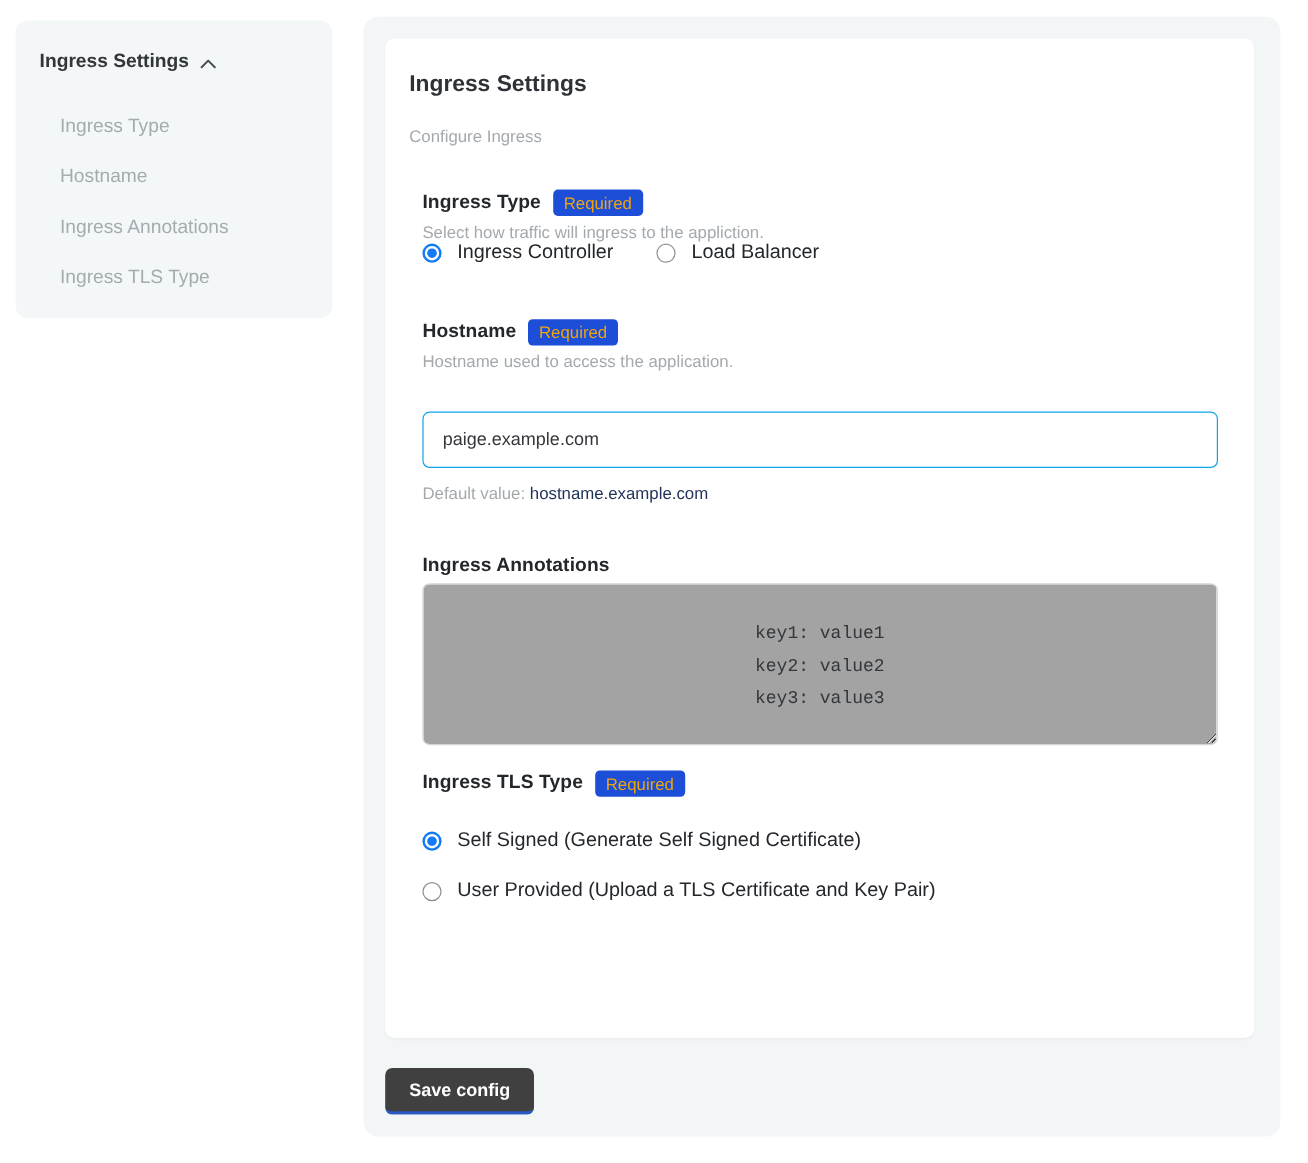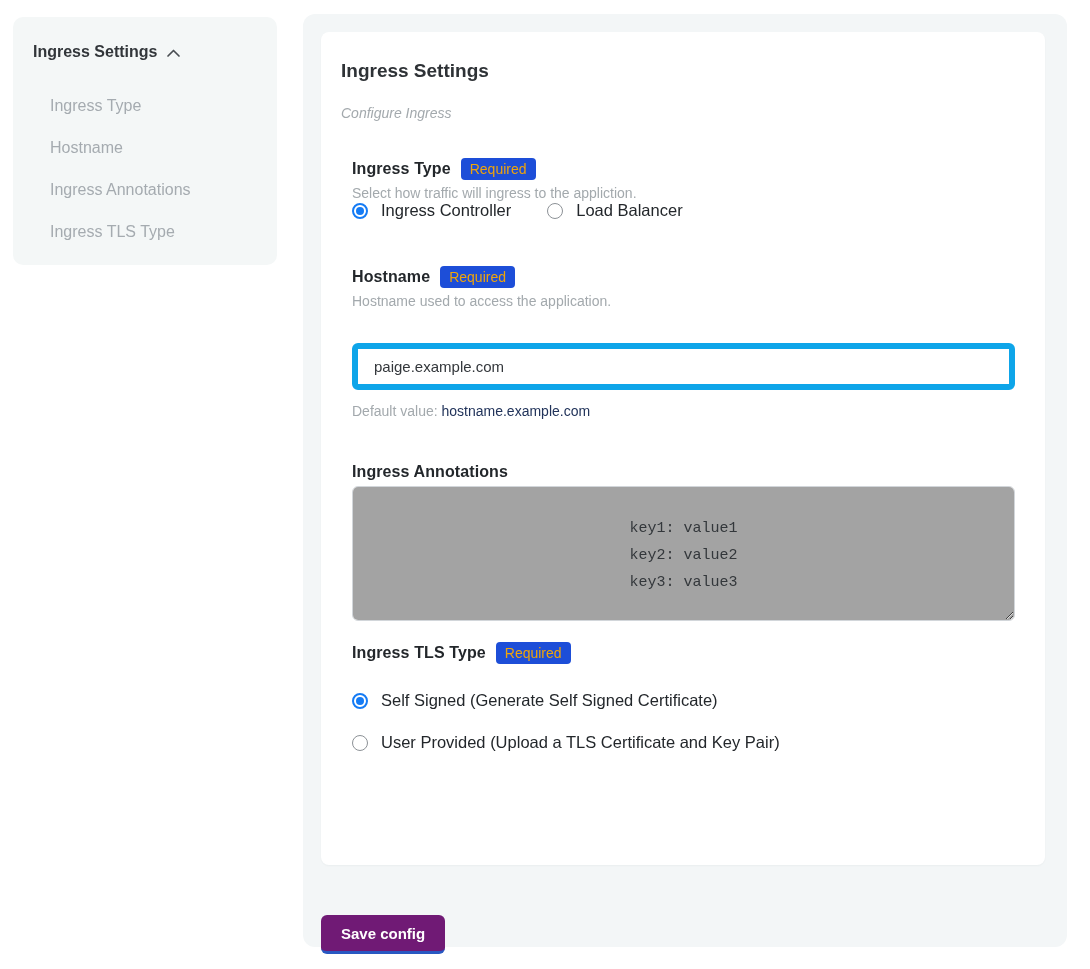--- a/index.html
+++ b/index.html
@@ -50,21 +50,20 @@
     padding: 28px 20px;
     box-shadow: 0 1px 2px rgba(20, 40, 60, 0.04);
   }
   .card-title {
     font-size: 19px; font-weight: 700; color: #2e3236;
     margin-bottom: 23px;
   }
   .card-subtitle {
     font-size: 14px; color: #a3a9ad;
     margin-bottom: 37px;
-    font-style: italic;
   }
   .form-section { margin-left: 11px; width: 663px; }
 
   .label-row {
     display: flex; align-items: center; gap: 10px;
     margin-bottom: 5px;
   }
   .field-label { font-size: 16px; font-weight: 700; color: #23272b; letter-spacing: 0.1px; }
   .badge {
     background: #1d4ed8;
@@ -93,21 +92,21 @@
     background: #147bf5;
   }
   .radio-label { font-size: 16.5px; color: #23272b; }
 
   
   .sec-ingress-type .field-desc { }
   .sec-ingress-type .radio-row  { margin-bottom: 46px; }
   .sec-hostname .field-desc { margin-bottom: 34px; }
   .text-input {
     width: 100%; height: 47px;
-    border: 6px solid #0ea5e9;
+    border: 1px solid #0ea5e9;
     border-radius: 6px;
     padding: 0 16px;
     font-size: 15px; color: #33373b;
     font-family: "Liberation Sans", "DejaVu Sans", sans-serif;
     background: #fff;
     outline: none;
   }
   .default-line { margin-top: 13px; font-size: 14px; color: #a3a9ad; margin-bottom: 44px; }
   .default-line b { color: #21335a; font-weight: 400; }
 
@@ -128,29 +127,28 @@
   }
   .sec-tls .label-row { margin-bottom: 27px; }
   .radio-stack { display: flex; flex-direction: column; gap: 23px; }
 
   
   .save-btn {
     position: absolute;
     left: 18px; top: 876px;
     height: 39px;
     padding: 0 20px;
-    background: #701a75;
+    background: #404040;
     border: none;
     border-bottom: 3px solid #2858c2;
     border-radius: 6px;
     color: #ffffff;
     font-size: 15px; font-weight: 700;
     font-family: "Liberation Sans", "DejaVu Sans", sans-serif;
     cursor: pointer;
-    margin-top: 25px;
   }
 </style>
 </head>
 <body>
 
 <nav class="sidebar">
   <div class="sidebar-header">
     <span>Ingress Settings</span>
     <span>
       <svg width="17" height="12" viewBox="0 0 17 12">

